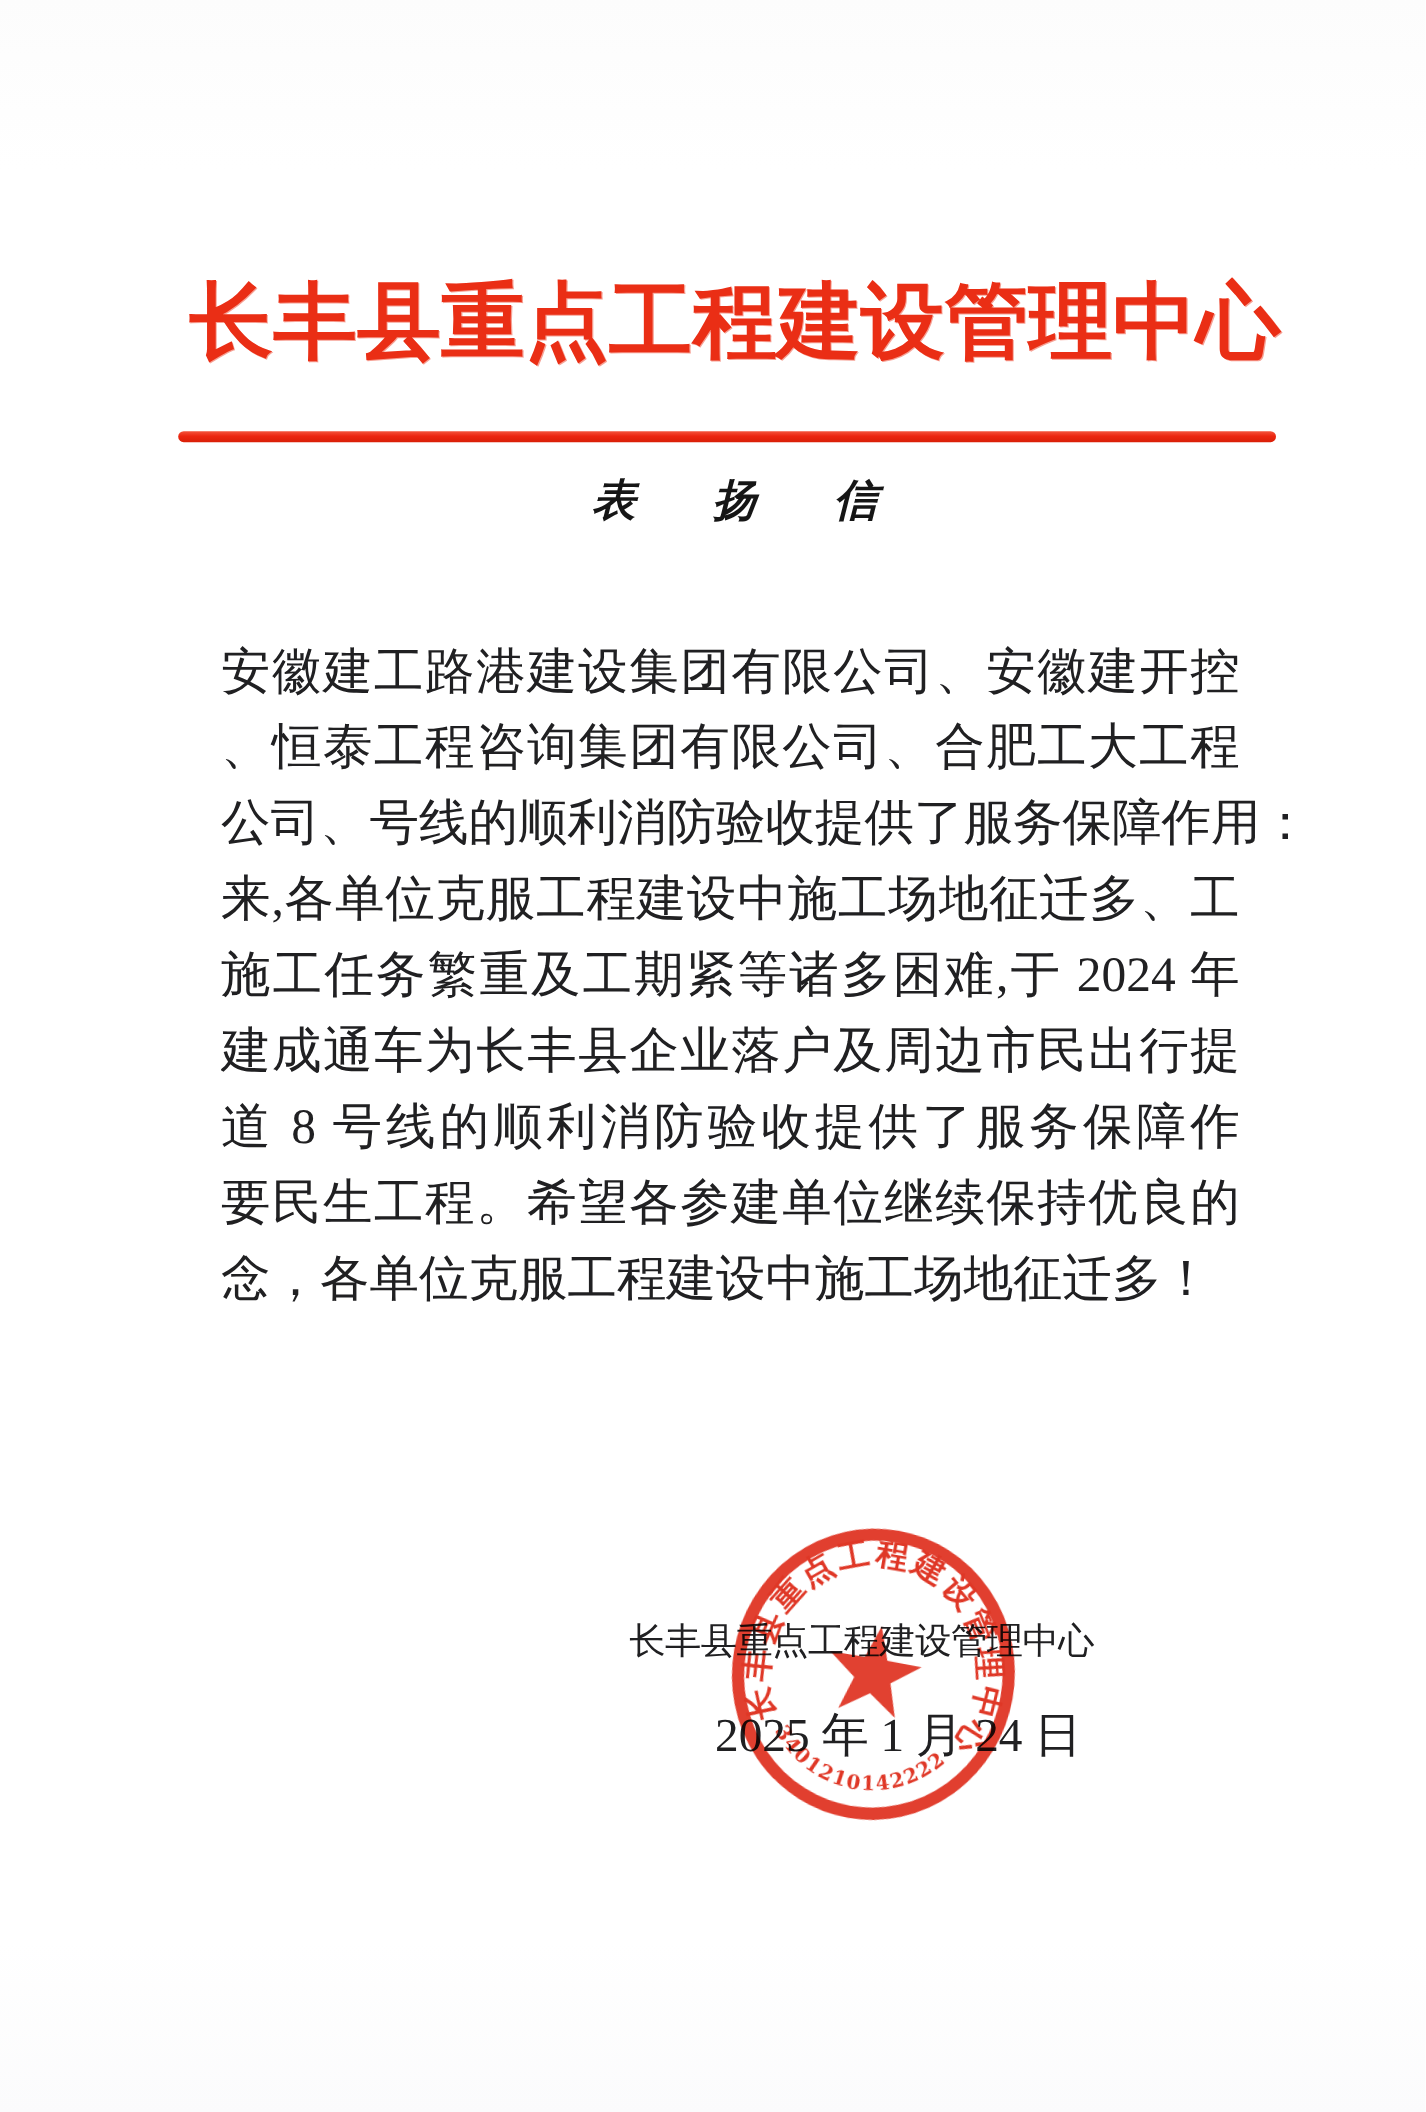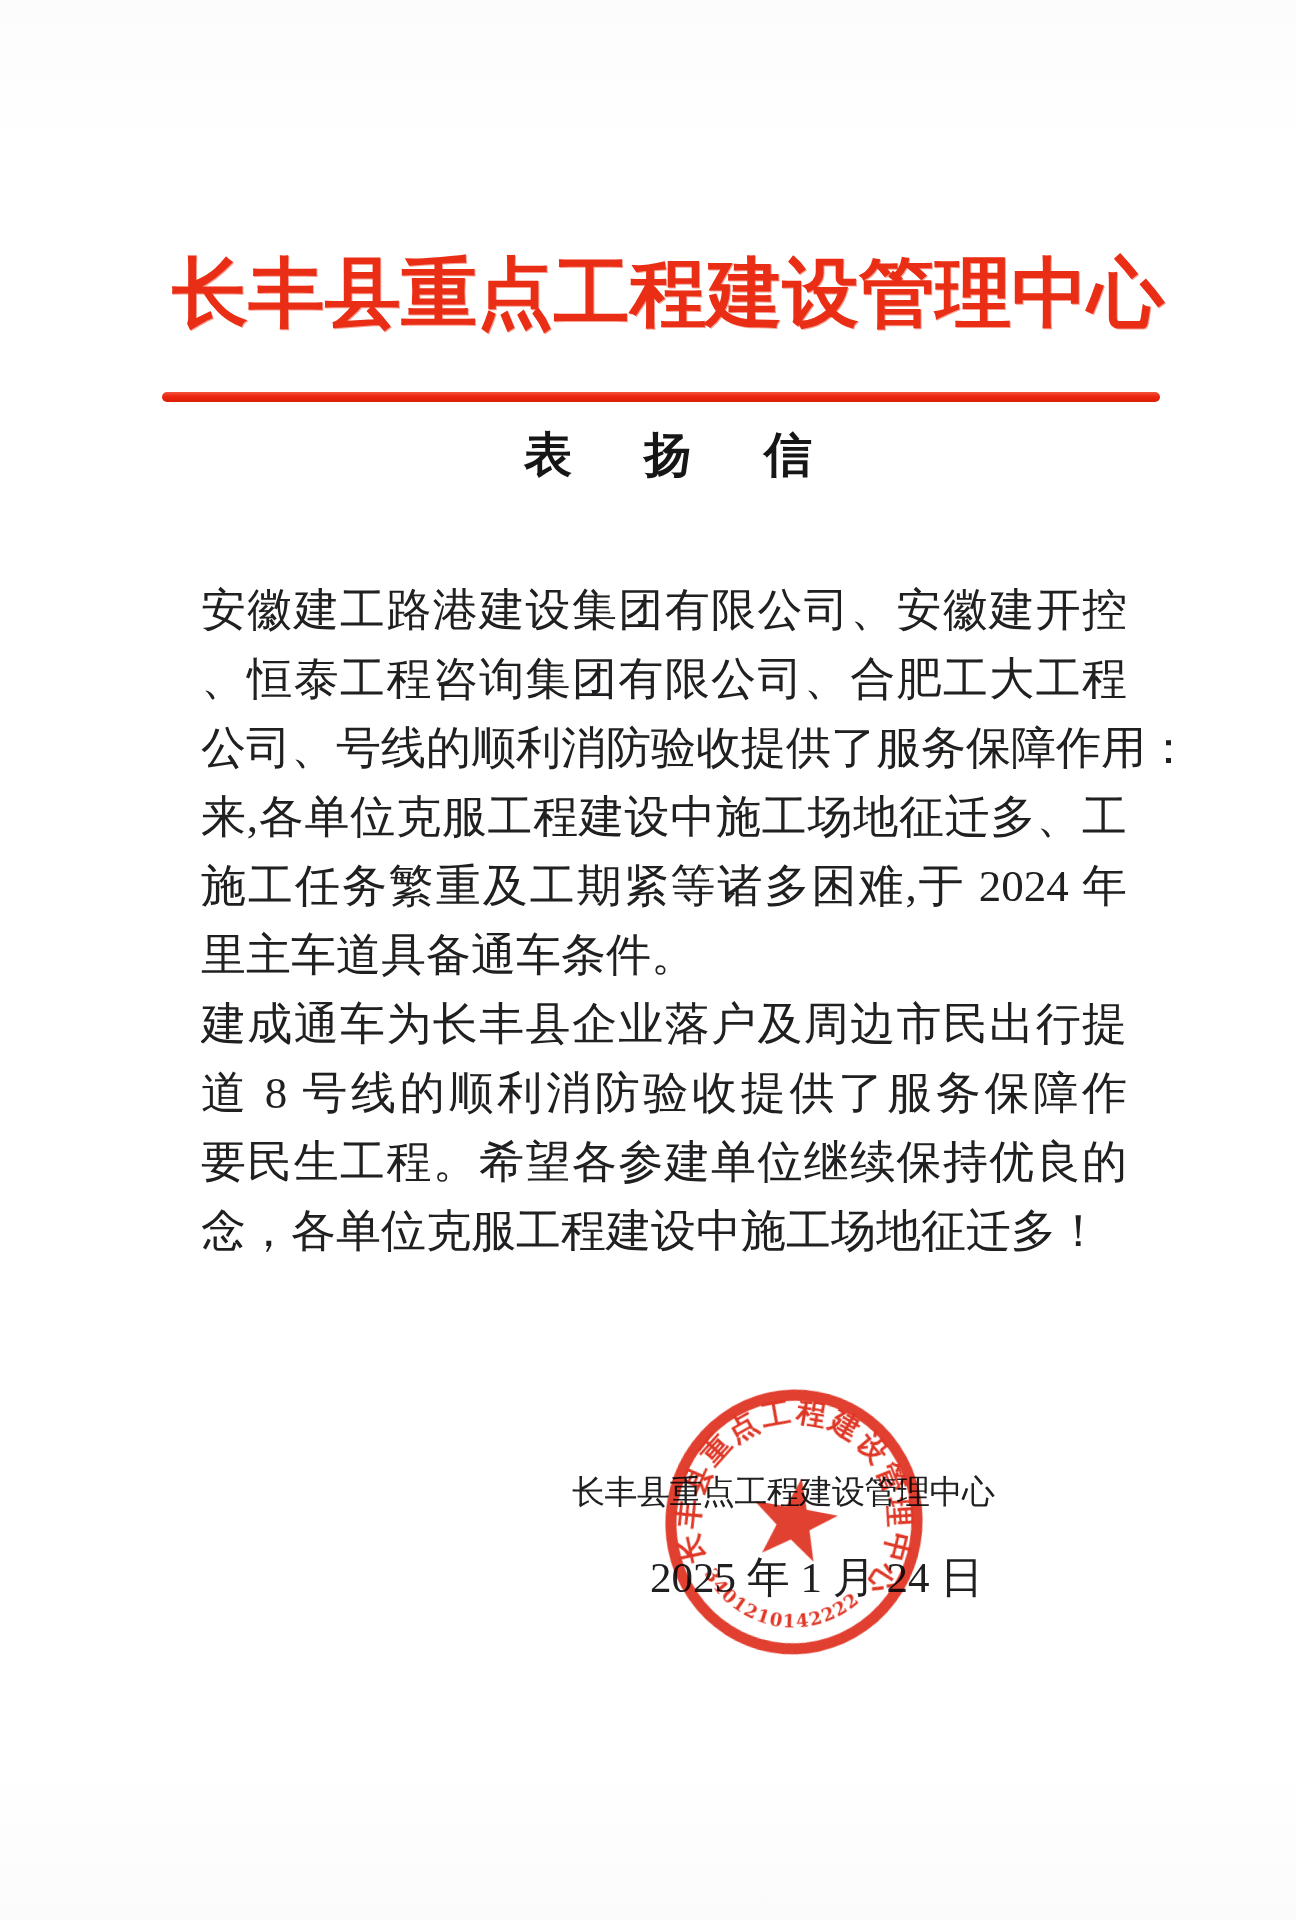--- a/index.html
+++ b/index.html
@@ -22,22 +22,22 @@
     letter-spacing:0;
     font-family:"Liberation Serif","DejaVu Serif",serif;
   }
   .red-rule{
     position:absolute;top:392px;left:162px;width:998px;height:10px;
     background:linear-gradient(180deg,#f4543c 0%,#ec2610 45%,#d91f07 100%);
     border-radius:5px;
   }
   .doc-title{
     position:absolute;top:424px;left:172px;width:992px;
-    text-align:center;font-size:48px;font-weight:700;color:#161616;
-    letter-spacing:30px;text-indent:30px;line-height:62px;
+    text-align:center;font-size:40px;font-weight:700;color:#161616;
+    letter-spacing:30px;text-indent:30px;line-height:62px;font-style:italic;
   }
 
   
   .letter-body{
     position:absolute;top:576px;left:201px;width:926px;
     font-size:45px;color:#202022;line-height:69px;
   }
   .bline{height:69px;white-space:nowrap;}
   .bline.just{text-align:justify;text-align-last:justify;white-space:normal;overflow:hidden;}
   .bline.indent{text-indent:64px;}
@@ -71,21 +71,20 @@
   <div class="red-rule"></div>
 
   <div class="doc-title">表 扬 信</div>
 
   <div class="letter-body">
     <div class="bline just">安徽建工路港建设集团有限公司、安徽建开控股集团有限公司</div>
     <div class="bline just">、恒泰工程咨询集团有限公司、合肥工大工程试验检测有限责任</div>
     <div class="bline">公司、号线的顺利消防验收提供了服务保障作用：</div>
     <div class="bline just">来,各单位克服工程建设中施工场地征迁多、工程地质条件复杂、</div>
     <div class="bline just">施工任务繁重及工期紧等诸多困难,于 2024 年 12 月实现 1.2 公</div>
-    <div class="bline">里主车道具备通车条件。</div>
     <div class="bline just">建成通车为长丰县企业落户及周边市民出行提供了便利,也对轨</div>
     <div class="bline just">道 8 号线的顺利消防验收提供了服务保障作用，是长丰县一项重</div>
     <div class="bline just">要民生工程。希望各参建单位继续保持优良的管理风范及服务理</div>
     <div class="bline">念，各单位克服工程建设中施工场地征迁多！</div>
   </div>
 
   <div class="sig-org">长丰县重点工程建设管理中心</div>
   <div class="sig-date">2025 年 1 月 24 日</div>
 
   <div class="stamp">

